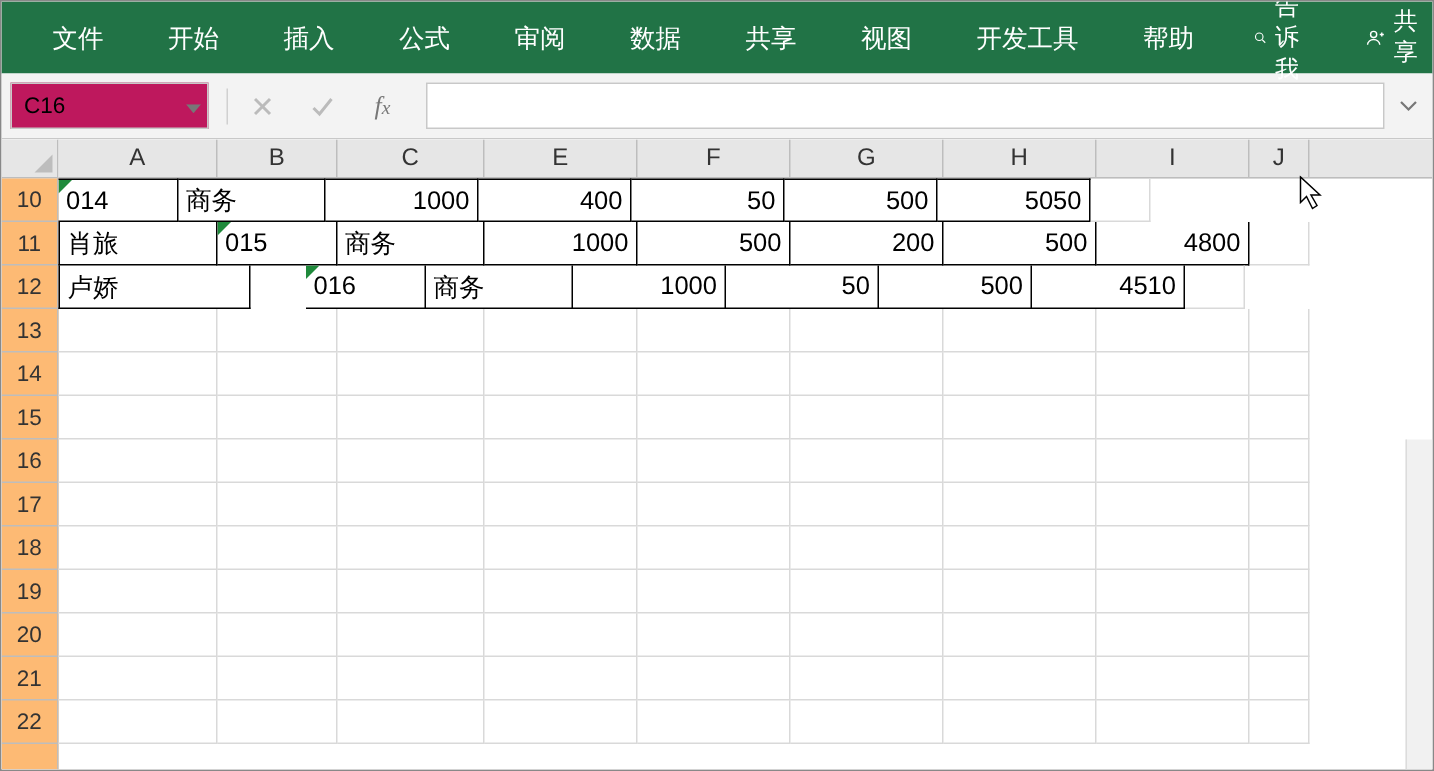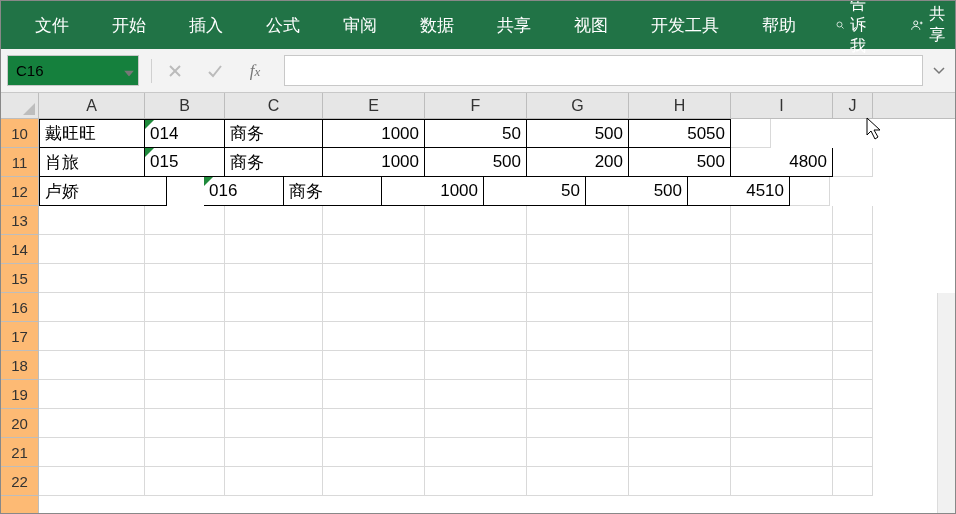--- a/index.html
+++ b/index.html
@@ -45,21 +45,21 @@
     height: 44px;
     background: #f3f3f3;
     border-bottom: 1px solid #c8c8c8;
     display: flex;
     align-items: stretch;
     padding: 6px 6px;
     gap: 6px;
   }
   .namebox {
     width: 132px;
-    background: #15803d;
+    background: #be185d;
     border: 1px solid #c8c8c8;
     display: flex;
     align-items: center;
     padding: 0 8px;
     position: relative;
   }
   .namebox input {
     border: none;
     outline: none;
     width: 100%;
@@ -333,24 +333,24 @@
       <div class="rowhead">16</div>
       <div class="rowhead">17</div>
       <div class="rowhead">18</div>
       <div class="rowhead">19</div>
       <div class="rowhead">20</div>
       <div class="rowhead">21</div>
       <div class="rowhead">22</div>
     </div>
   <div class="cells" id="cells">
       <div class="row">
-        <div class="cell txt bord firstcol" style="width: 106px;">戴旺旺</div>
         <div class="cell txt bord" style="width: 80px;">014<span class="greentri"></span></div>
         <div class="cell txt bord" style="width: 98px;">商务</div>
         <div class="cell num bord" style="width: 102px;">1000</div>
+        <div class="cell num bord" style="width: 102px;">400</div>
         <div class="cell num bord" style="width: 102px;">50</div>
         <div class="cell num bord" style="width: 102px;">500</div>
         <div class="cell num bord" style="width: 102px;">5050</div>
         <div class="cell" style="width: 40px;"></div>
       </div>
       <div class="row">
         <div class="cell txt bord firstcol" style="width: 106px;">肖旅</div>
         <div class="cell txt bord" style="width: 80px;">015<span class="greentri"></span></div>
         <div class="cell txt bord" style="width: 98px;">商务</div>
         <div class="cell num bord" style="width: 102px;">1000</div>

